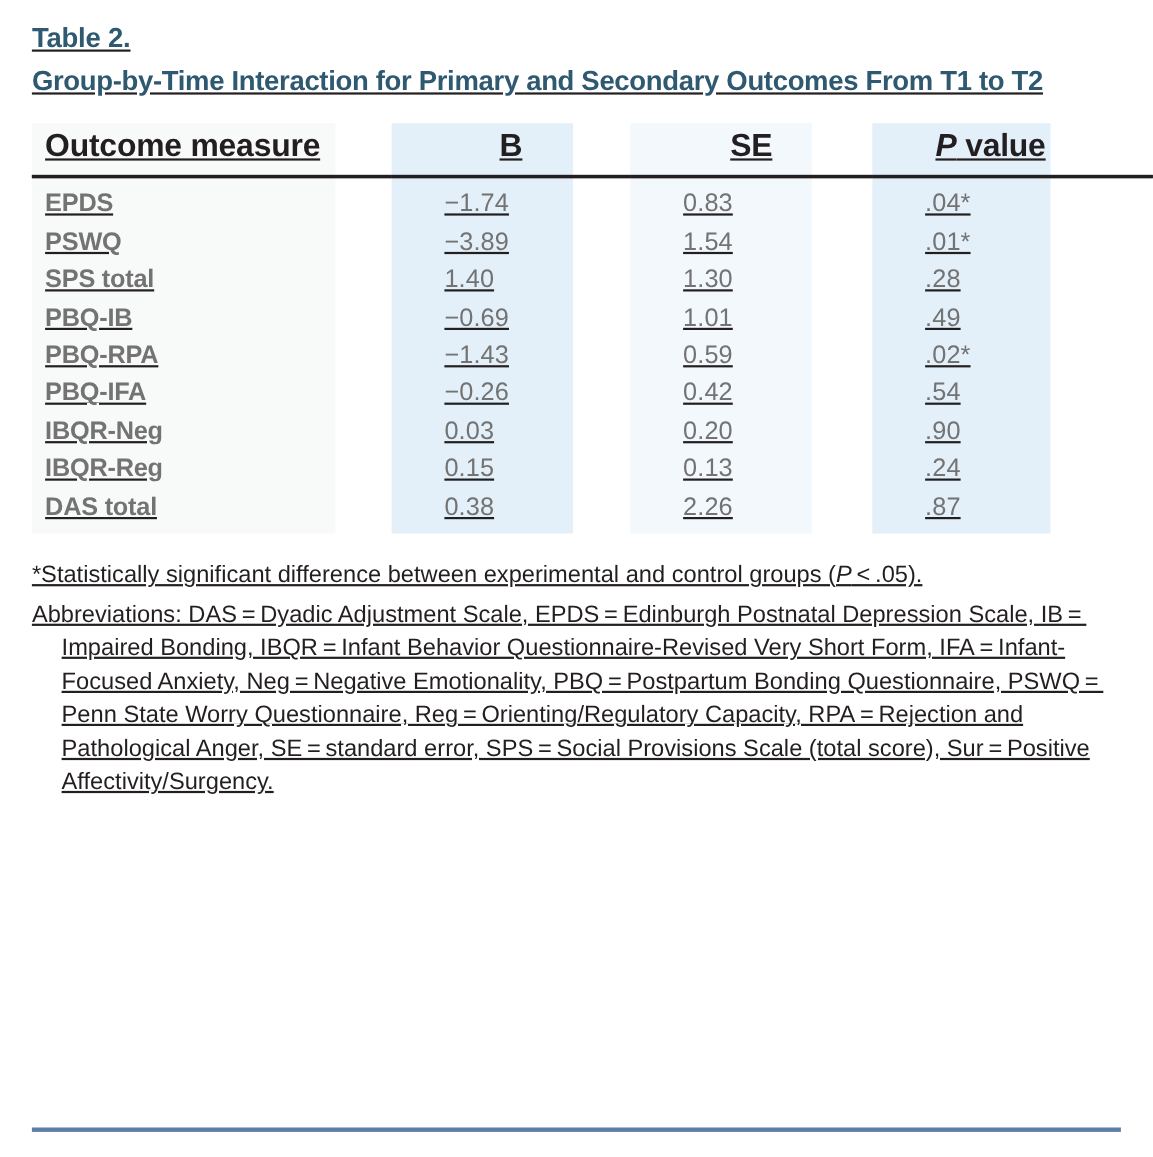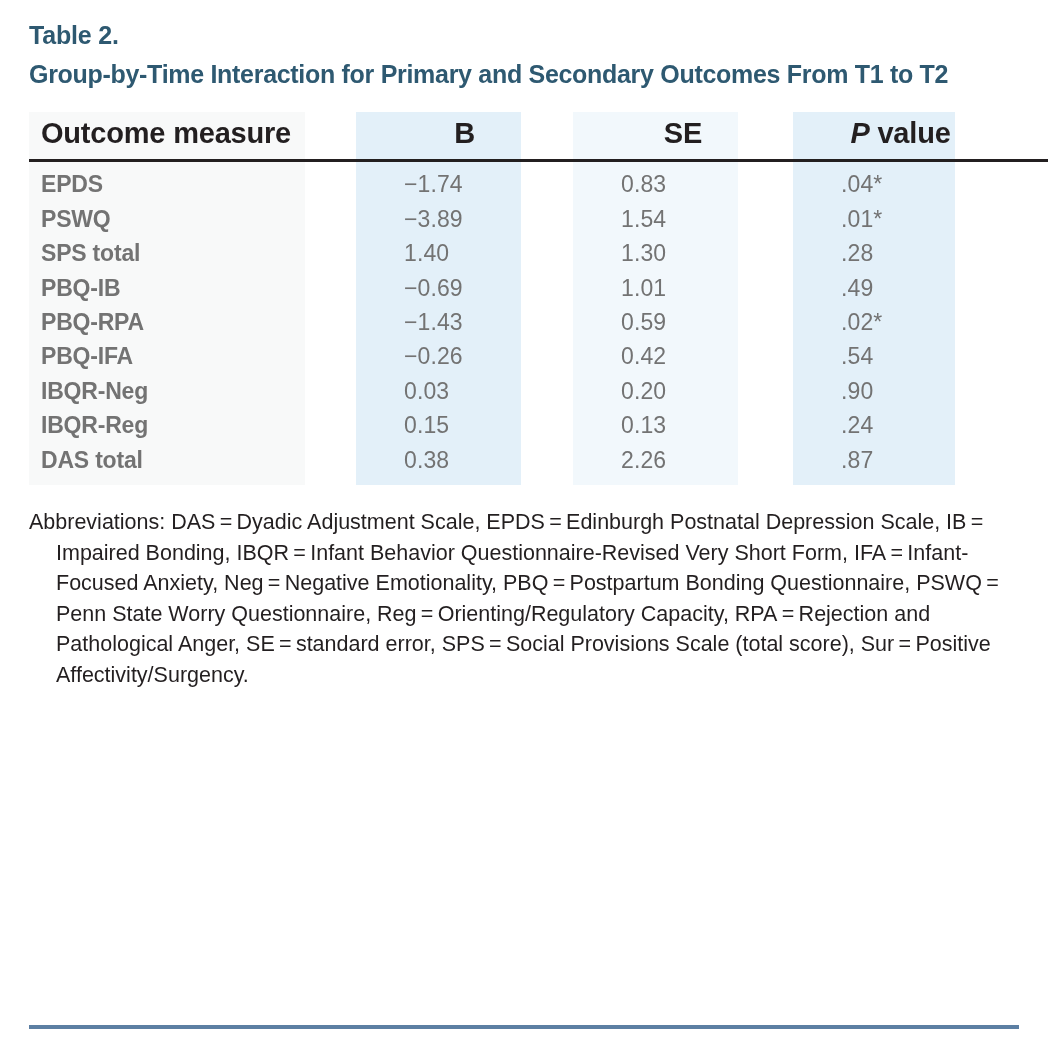--- a/index.html
+++ b/index.html
@@ -14,20 +14,21 @@
     color: #231f20;
     overflow: hidden;
   }
 
   .table-figure {
     position: relative;
     width: 1048px;
     height: 1052px;
     box-sizing: border-box;
     padding: 0;
+    text-decoration: underline;
   }
 
   
   .title-block {
     padding: 22px 30px 0 29px;
   }
   .table-number {
     font-size: 25px;
     font-weight: 700;
     color: #2e5971;
@@ -258,17 +259,18 @@
             <td class="cell-num">0.38</td>
             <td class="cell-num">2.26</td>
             <td class="cell-num">.87</td>
             <td></td>
           </tr>
         </tbody>
     </table>
   </div>
 
   <div class="footnotes">
+    <p class="footnote"><span>*Statistically significant difference between experimental and control groups (</span><span class="ital">P</span><span> &lt; .05).</span></p>
     <p class="footnote">Abbreviations: DAS = Dyadic Adjustment Scale, EPDS = Edinburgh Postnatal Depression Scale, IB = Impaired Bonding, IBQR = Infant Behavior Questionnaire-Revised Very Short Form, IFA = Infant-Focused Anxiety, Neg = Negative Emotionality, PBQ = Postpartum Bonding Questionnaire, PSWQ = Penn State Worry Questionnaire, Reg = Orienting/Regulatory Capacity, RPA = Rejection and Pathological Anger, SE = standard error, SPS = Social Provisions Scale (total score), Sur = Positive Affectivity/Surgency.</p>
   </div>
 
   <div class="bottom-rule"></div>
 </div>
 
 </body></html>

